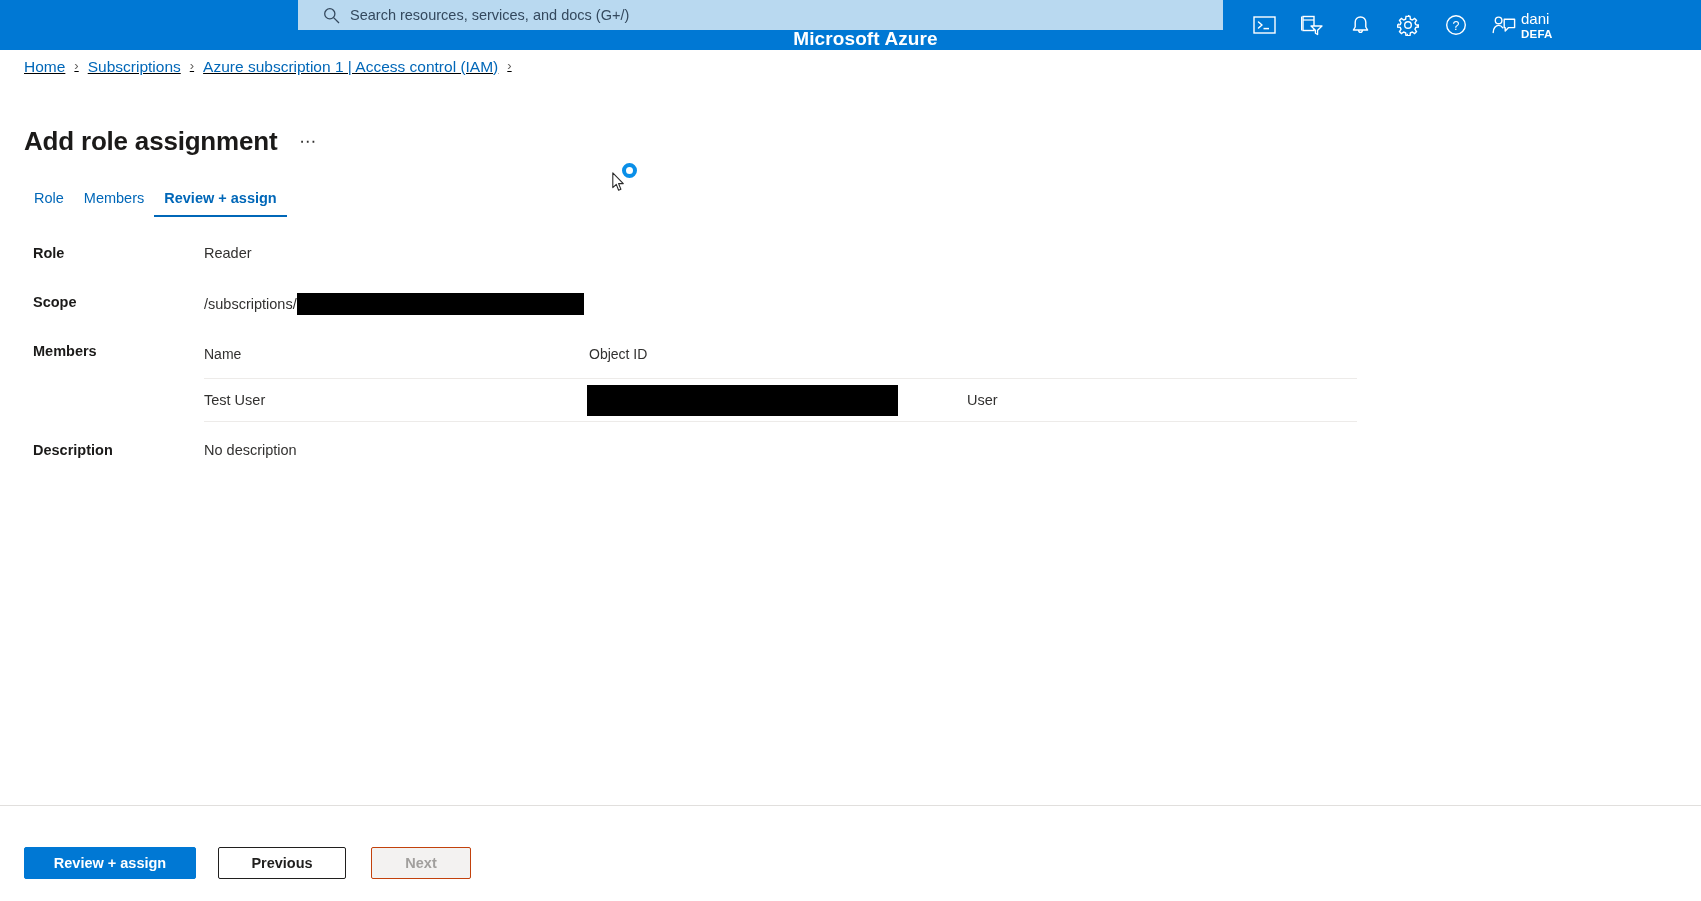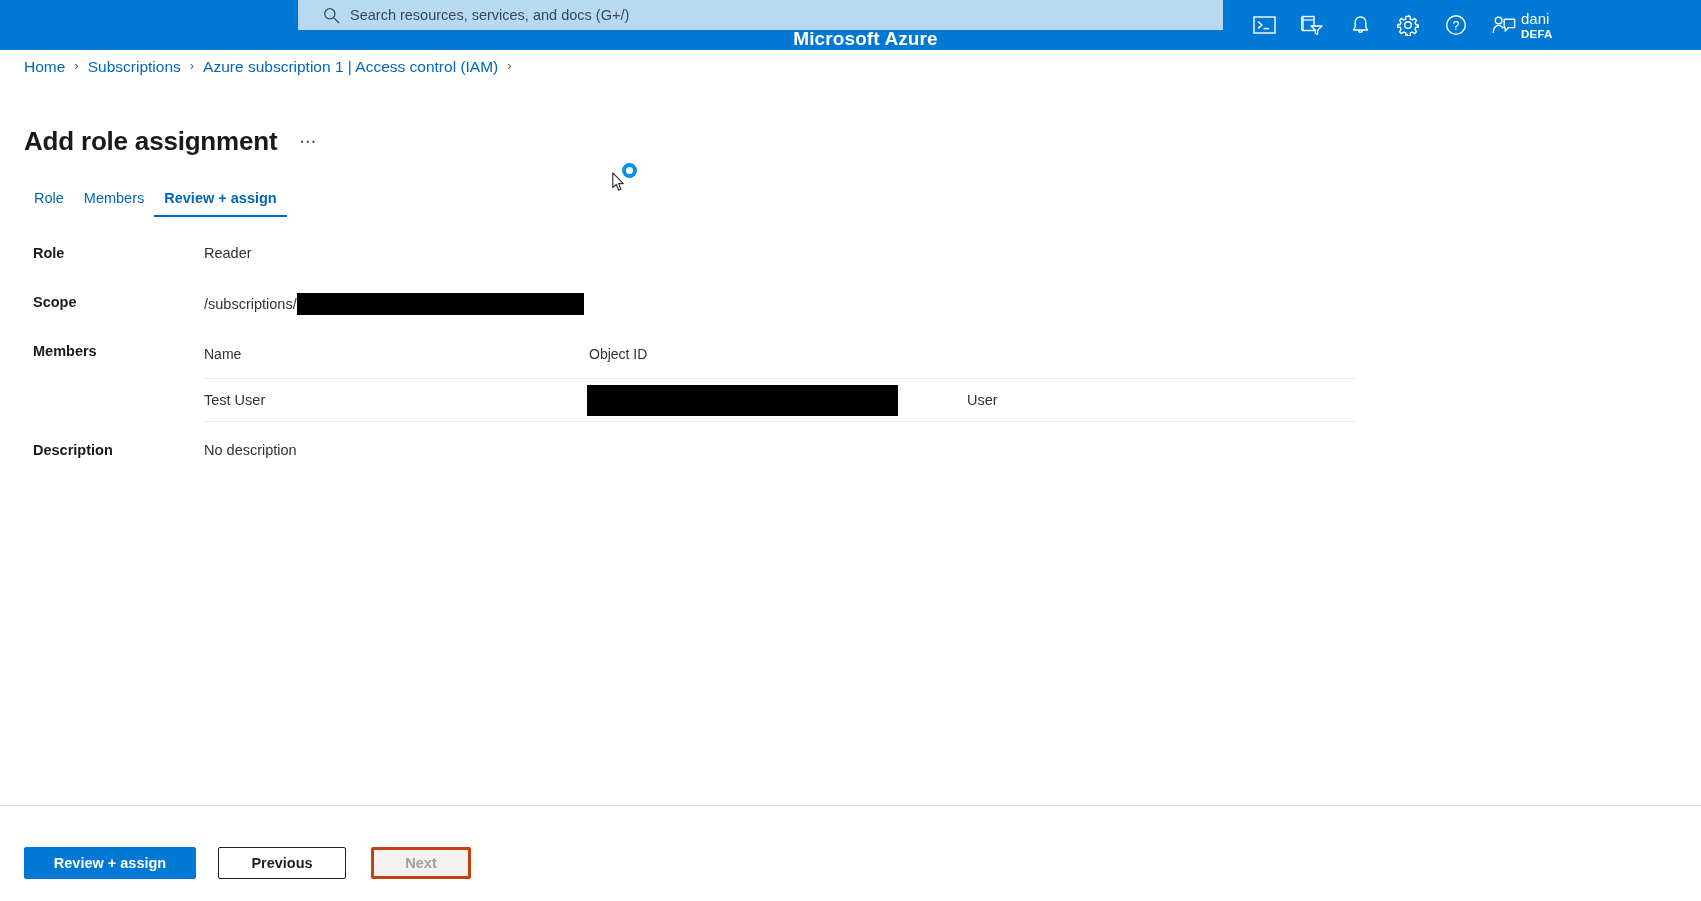--- a/index.html
+++ b/index.html
@@ -104,20 +104,21 @@
   }
 
   
   .breadcrumb {
     position: absolute;
     top: 58px;
     left: 24px;
     display: flex;
     font-size: 15.5px;
     white-space: nowrap;
+    text-decoration: underline;
   }
   .crumb-link {
     color: #0067b8;
     cursor: pointer;
   }
   .crumb-sep {
     color: #605e5c;
     margin: 0 9px;
     font-size: 13px;
   }
@@ -321,21 +322,21 @@
     width: 128px;
     background: #ffffff;
     color: #201f1e;
     border: 1px solid #201f1e;
   }
   .btn-disabled {
     left: 371px;
     width: 100px;
     background: #f3f2f1;
     color: #a19f9d;
-    border: 3px solid #c2410c;
+    border: 1px solid #c2410c;
     cursor: default;
   }
 </style>
 </head>
 <body>
 
 <div class="topbar">
 
   <div class="hamburger">
     <span>

